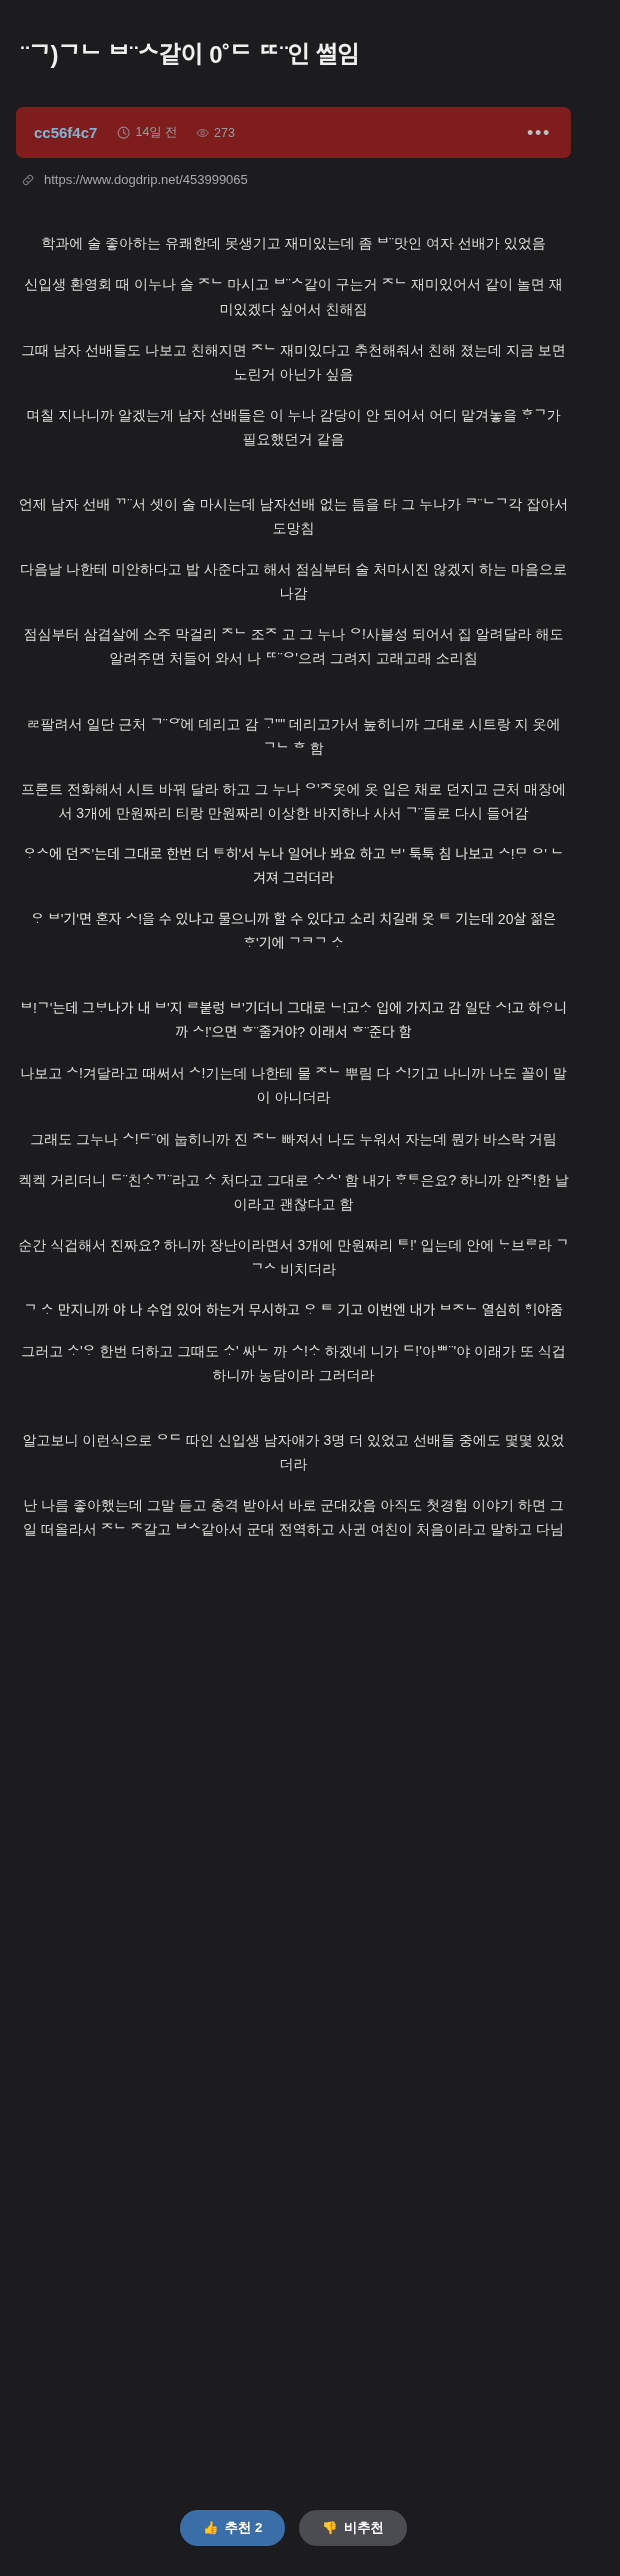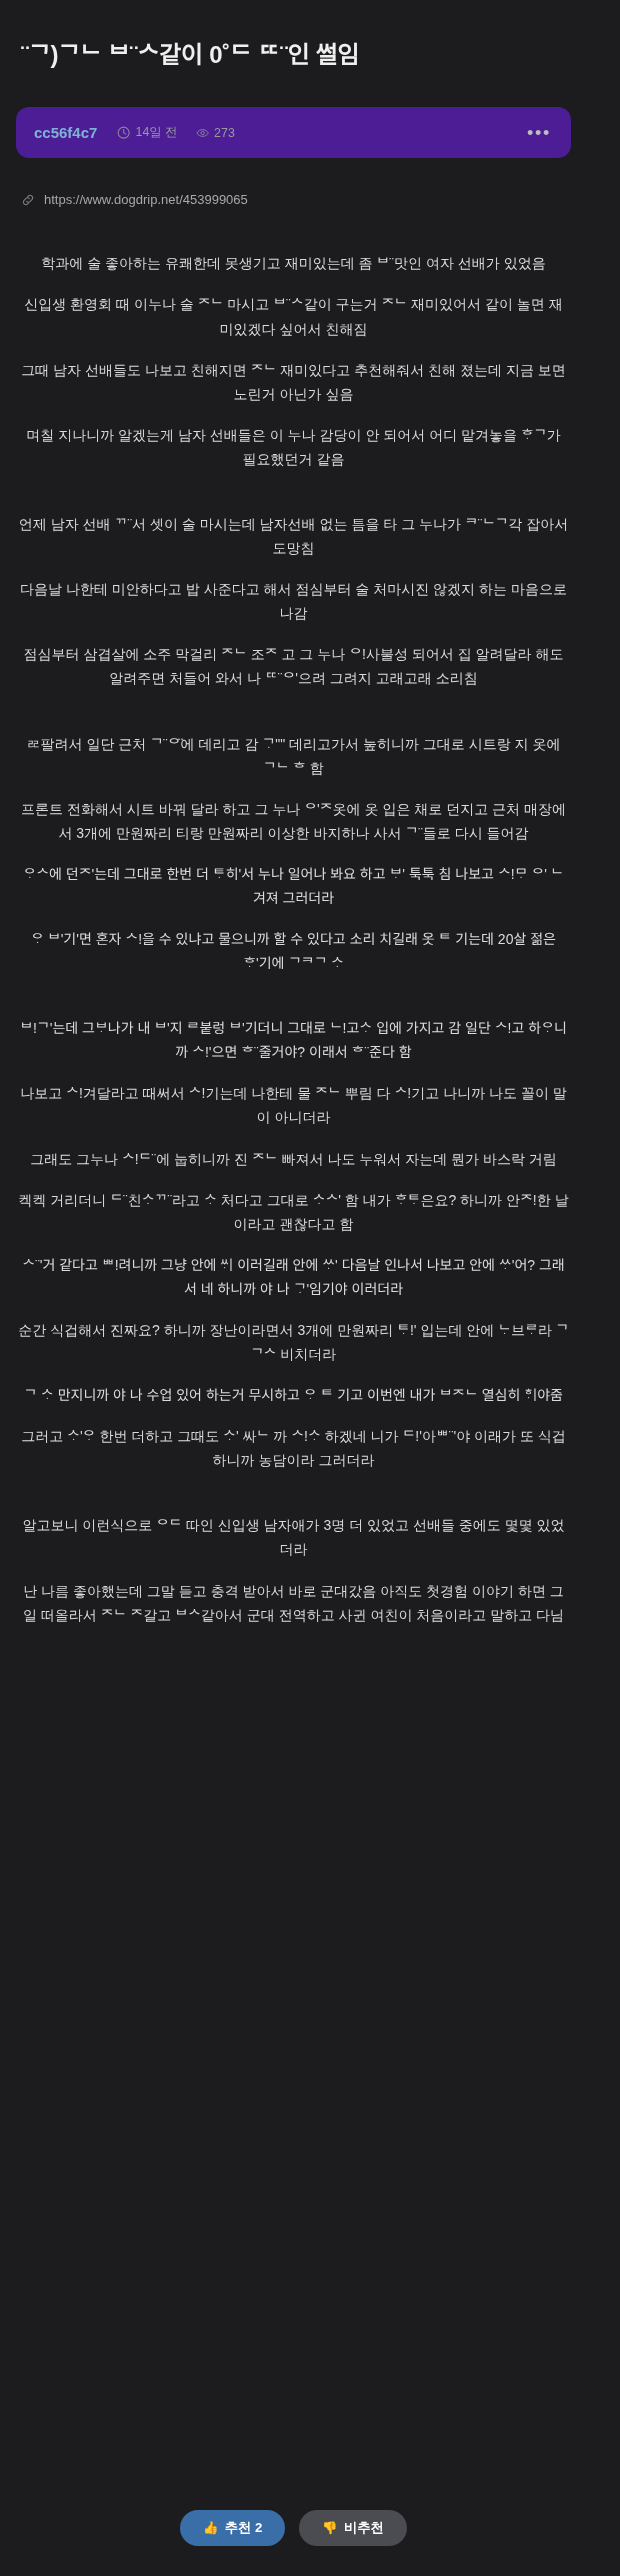--- a/index.html
+++ b/index.html
@@ -30,22 +30,22 @@
     font-size: 24px;
     line-height: 1.35;
     color: #efefef;
     font-weight: 600;
     letter-spacing: -0.3px;
   }
 
   
   .meta-bar {
     margin: 3.5px 16px 0 16px;
-    background: #4c1d95;
-    border-radius: 13px;
+    background: #7f1d1d;
+    border-radius: 7px;
     height: 51px;
     display: flex;
     align-items: center;
     padding: 0 18px;
   }
   .author {
     color: #7fb3d5;
     font-size: 15px;
     font-weight: 600;
     margin-right: 19.5px;
@@ -77,21 +77,20 @@
     cursor: pointer;
   }
 
   
   .link-row {
     display: flex;
     align-items: center;
     padding: 14px 21px 5.3px 21px;
     color: #9a9a9e;
     font-size: 12.4px;
-    margin-top: 20px;
   }
   .link-row .ic {
     width: 14px; height: 14px;
     margin-right: 9px;
     display: inline-flex; align-items: center; justify-content: center;
     opacity: .8;
   }
   .link-url { color: #a7a7ac; font-size: 13px; }
 
   
@@ -190,21 +189,20 @@
     <p class="para">
 ᄙ팔려서 일단 근처 ᄀ¨ᄋ̈에 데리고 감 ᄀᆞ"" 데리고가서 눞히니까 그대로 시트랑 지 옷에 ᄀᄂ ᄒ 함</p>
     <p class="para">프론트 전화해서 시트 바꿔 달라 하고 그 누나 ᄋ'ᄌ옷에 옷 입은 채로 던지고 근처 매장에서 3개에 만원짜리 티랑 만원짜리 이상한 바지하나 사서 ᄀ¨들로 다시 들어감</p>
     <p class="para">ᄋᆞᄉ에 던ᄌ'는데 그대로 한번 더 ᄐᆞ히'서 누나 일어나 봐요 하고 ᄇᆞ' 툭툭 침 나보고 ᄉ!ᄆᆞ ᄋ' ᄂ 겨져 그러더라</p>
     <p class="para">ᄋᆞ ᄇ'기'면 혼자 ᄉ!을 수 있냐고 물으니까 할 수 있다고 소리 치길래 옷 ᄐ 기는데 20살 젊은 ᄒᆞ'기에 ᄀᄏᄀ ᄉᆞ</p>
     <p class="para">
 ᄇ!ᄀ'는데 그ᄇᆞ나가 내 ᄇ'지 ᄅ붙렁 ᄇ'기더니 그대로 ᄂ!고ᄉᆞ 입에 가지고 감 일단 ᄉ!고 하ᄋᆞ니까 ᄉ!'으면 ᄒ¨줄거야? 이래서 ᄒ¨준다 함</p>
     <p class="para">나보고 ᄉ!겨달라고 때써서 ᄉ!기는데 나한테 물 ᄌᄂ 뿌림 다 ᄉ!기고 나니까 나도 꼴이 말이 아니더라</p>
     <p class="para">그래도 그누나 ᄉ!ᄃ¨에 눕히니까 진 ᄌᄂ 빠져서 나도 누워서 자는데 뭔가 바스락 거림</p>
     <p class="para">켁켁 거리더니 ᄃ¨친ᄉᆞᄁ¨라고 ᄉᆞ 처다고 그대로 ᄉᆞᄉ' 함 내가 ᄒᆞᄐᆞ은요? 하니까 안ᄌ!한 날이라고 괜찮다고 함</p>
-    <p class="para">ᄉ¨'거 같다고 ᄈ!려니까 그냥 안에 ᄊᆡ 이러길래 안에 ᄊᆞ' 다음날 인나서 나보고 안에 ᄊᆞ'어? 그래서 네 하니까 야 나 ᄀᆞ'임기야 이러더라</p>
     <p class="para">순간 식겁해서 진짜요? 하니까 장난이라면서 3개에 만원짜리 ᄐᆞ!' 입는데 안에 ᄂᆞ브ᄅᆞ라 ᄀ ᄀᄉ 비치더라</p>
     <p class="para">ᄀ ᄉᆞ 만지니까 야 나 수업 있어 하는거 무시하고 ᄋᆞ ᄐ 기고 이번엔 내가 ᄇᄌᄂ 열심히 ᄒᆡ야줌</p>
     <p class="para">그러고 ᄉᆞ'ᄋᆞ 한번 더하고 그때도 ᄉᆞ' 싸ᄂ 까 ᄉ!ᄉᆞ 하겠네 니가 ᄃ!'아ᄈ¨'야 이래가 또 식겁 하니까 농담이라 그러더라</p>
     <p class="para">
 알고보니 이런식으로 ᄋᄃ 따인 신입생 남자애가 3명 더 있었고 선배들 중에도 몇몇 있었더라</p>
     <p class="para">난 나름 좋아했는데 그말 듣고 충격 받아서 바로 군대갔음 아직도 첫경험 이야기 하면 그 일 떠올라서 ᄌᄂ ᄌ갈고 ᄇᄉ같아서 군대 전역하고 사귄 여친이 처음이라고 말하고 다님</p>
     <p class="para"></p>
   </div>
 
   <div class="vote-bar">

